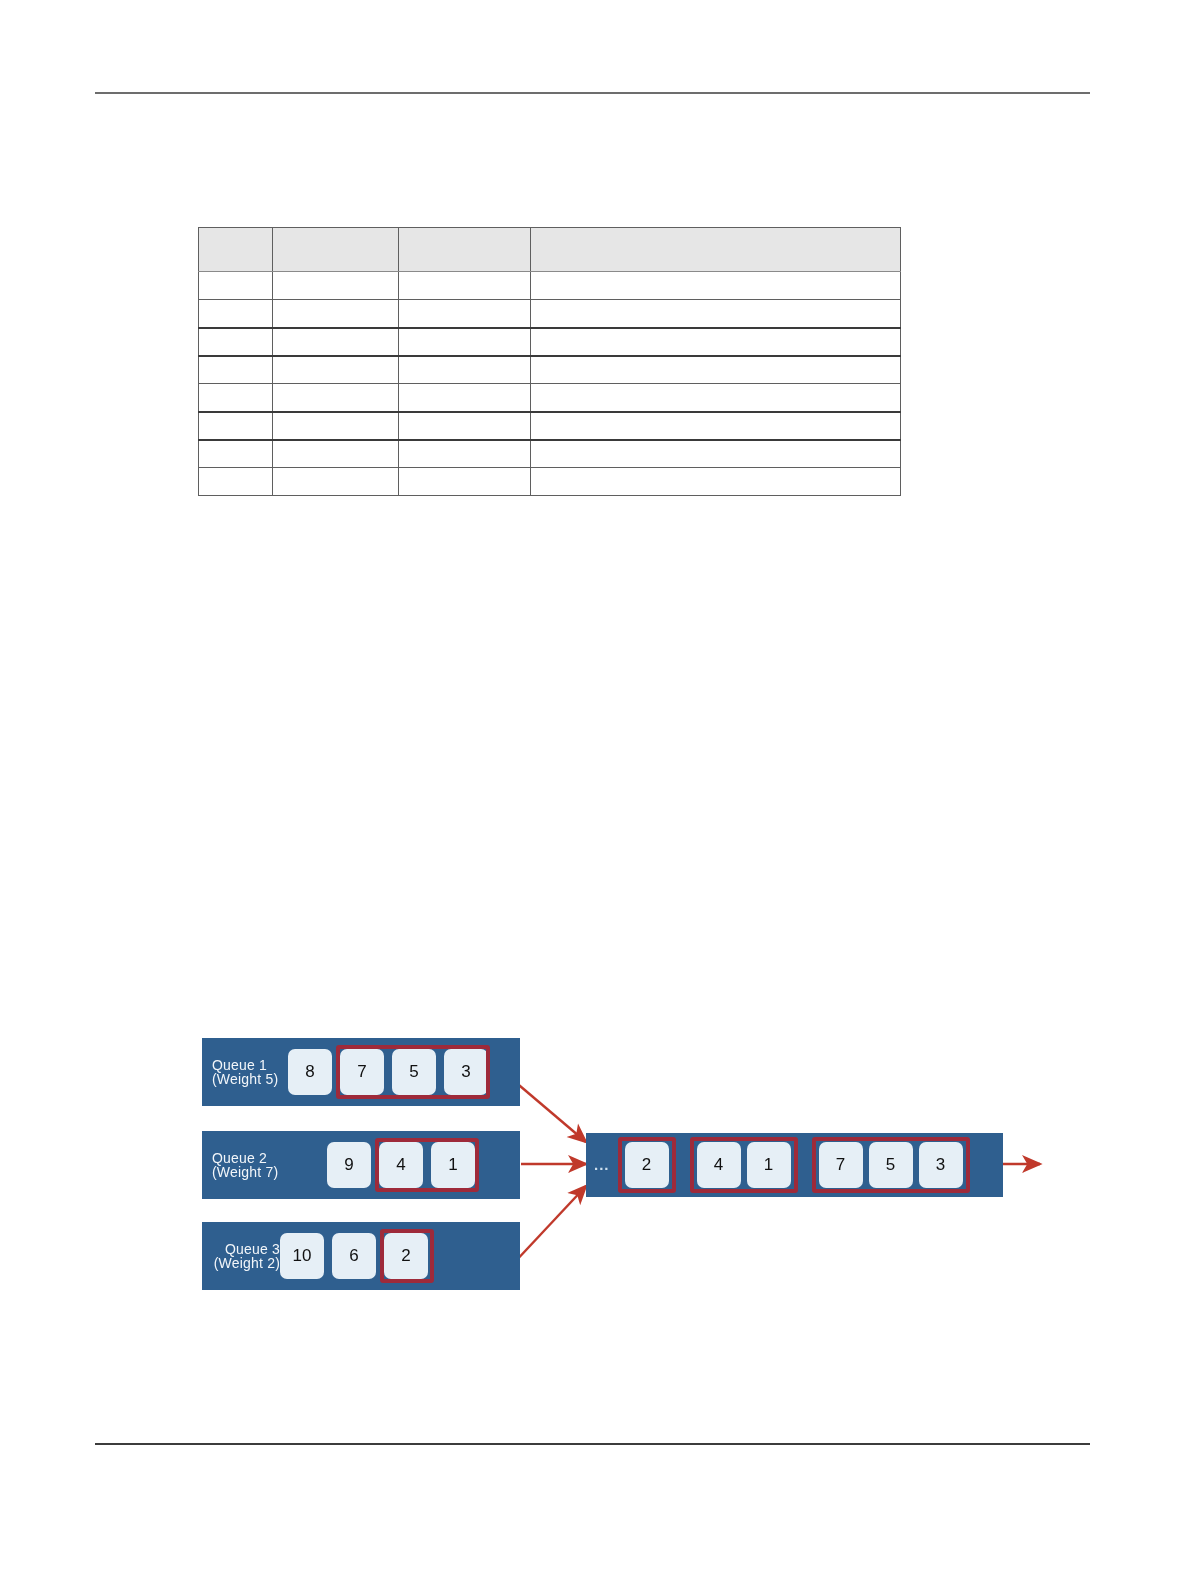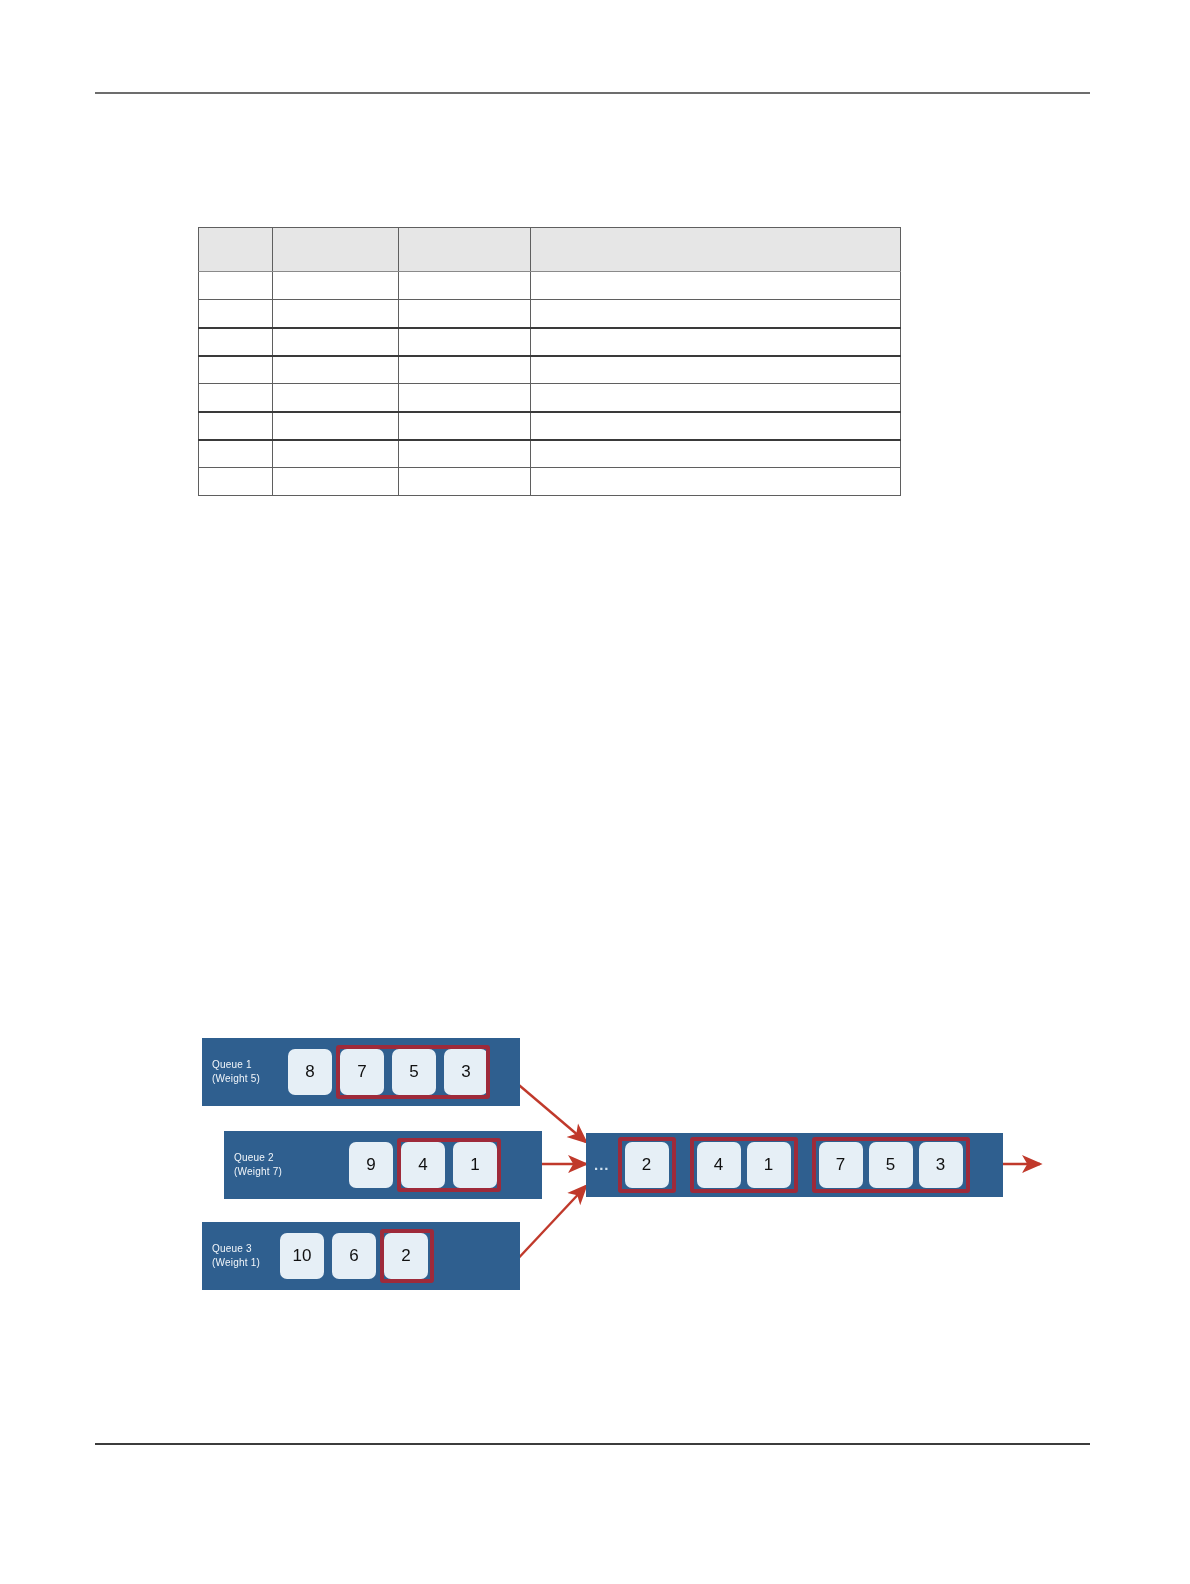--- a/index.html
+++ b/index.html
@@ -76,21 +76,21 @@
   .queue-bar {
     position: absolute;
     background: #2f5f8f;
     display: flex;
     align-items: center;
     box-sizing: border-box;
     padding-left: 10px;
   }
   .queue-label {
     color: #f2f6fa;
-    font-size: 10px;
+    font-size: 14px;
     line-height: 14px;
     width: 68px;
     flex: 0 0 68px;
     letter-spacing: 0.2px;
   }
   .queue-label .lbl-line { display: block; white-space: nowrap; }
 
   .cells {
     display: flex;
     align-items: center;
@@ -261,37 +261,37 @@
     </div>
     <div class="cells" style="margin-left:8px;">
       <div class="cell">8</div>
       <div class="cell">7</div>
       <div class="cell">5</div>
       <div class="cell last">3</div>
       <div class="sel-box" style="left:48px; top:7px; width:154px; height:54px;"></div>
     </div>
   </div>
 
-  <div class="queue-bar" style="left:202px; top:1131px; width:318px; height:68px;margin-left:22px;">
+  <div class="queue-bar" style="left:202px; top:1131px; width:318px; height:68px;">
     <div class="queue-label">
       <span class="lbl-line">Queue 2</span>
       <span class="lbl-line">(Weight 7)</span>
     </div>
     <div class="cells" style="margin-left:47px;">
       <div class="cell">9</div>
       <div class="cell">4</div>
       <div class="cell last">1</div>
       <div class="sel-box" style="left:48px; top:7px; width:104px; height:54px;"></div>
     </div>
   </div>
 
-  <div class="queue-bar" style="left:202px; top:1222px; width:318px; height:68px;">
+  <div class="queue-bar" style="left:202px; top:1222px; width:318px; height:68px;text-align:right;">
     <div class="queue-label">
       <span class="lbl-line">Queue 3</span>
-      <span class="lbl-line">(Weight 1)</span>
+      <span class="lbl-line">(Weight 2)</span>
     </div>
     <div class="cells" style="">
       <div class="cell">10</div>
       <div class="cell">6</div>
       <div class="cell last">2</div>
       <div class="sel-box" style="left:100px; top:7px; width:54px; height:54px;"></div>
     </div>
   </div>
 
   <div class="out-bar" style="left:586px; top:1133px; width:417px; height:64px;">

